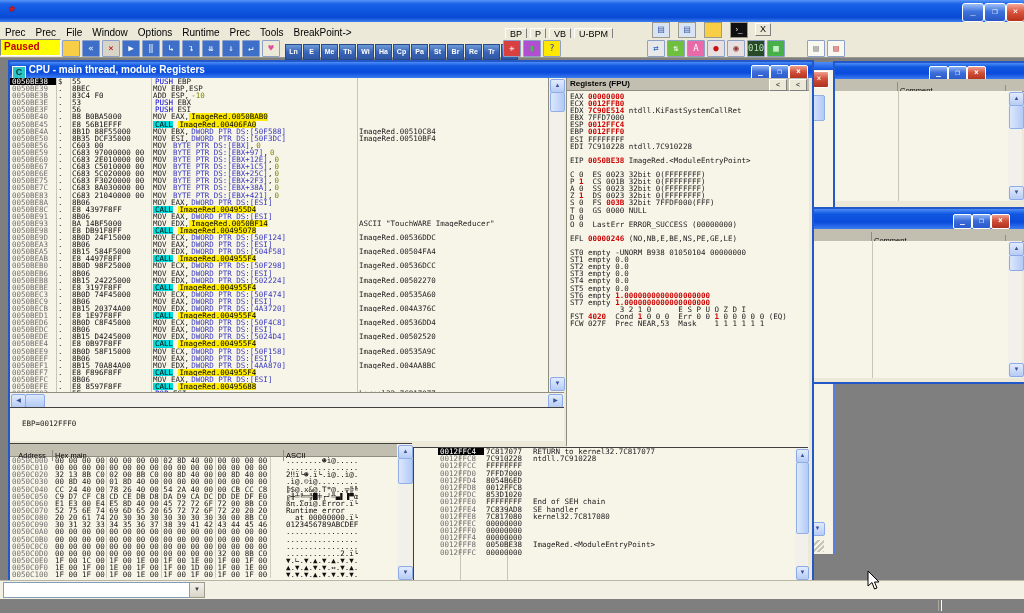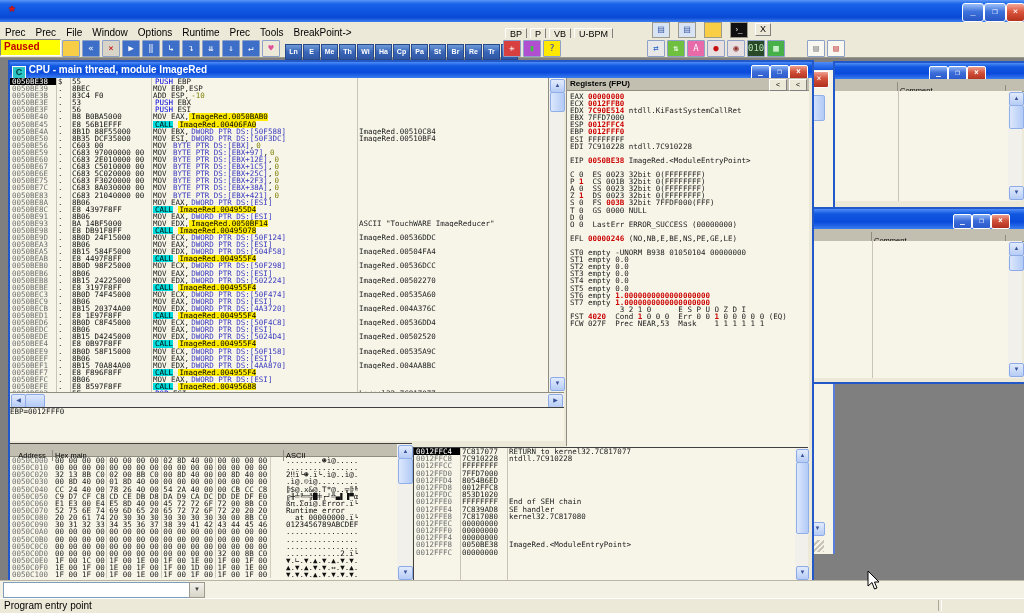--- a/index.html
+++ b/index.html
@@ -52,21 +52,21 @@
   .k-stack{color:#0000E0;}
   .k-num{color:#7E7E00;}
   .gridlines{background-image:linear-gradient(#C8C5B6,#C8C5B6),linear-gradient(#C8C5B6,#C8C5B6),linear-gradient(#C8C5B6,#C8C5B6),linear-gradient(#C8C5B6,#C8C5B6);background-size:1px 100%;background-repeat:no-repeat;}
   .r{color:#CC0000;font-weight:bold;}
   
   .hrow{height:7.15px;white-space:pre;overflow:hidden;}
   .hrow span{display:inline-block;vertical-align:top;box-sizing:border-box;padding-left:2px;height:7.15px;overflow:hidden;}
   .h-addr{width:43px;color:#6E6E6E;}
   .h-hex{width:231px;background-image:repeating-linear-gradient(90deg,transparent 0,transparent 53.4px,#D0CDBE 53.4px,#D0CDBE 54.4px);}
   .h-ascii{color:#101010;}
-  .srow{height:7.2px;white-space:pre;overflow:hidden;}
+  .srow{height:7.2px;white-space:pre;overflow:hidden;margin-left:24px;}
   .srow span{display:inline-block;vertical-align:top;box-sizing:border-box;padding-left:2px;height:7.2px;overflow:hidden;}
   .s-addr{width:46px;color:#6E6E6E;}
   .s-addr.sel{background:#000;color:#fff;}
   .s-val{width:47px;}
   .s-cmt{color:#202020;}
   .hcell{display:inline-block;box-sizing:border-box;padding-left:2px;font-size:7.5px;border-right:1px solid #8F8D80;height:11px;line-height:11px;}
 
   #commandbar{left:0;top:580px;width:1024px;height:18px;background:#F3F1E3;border-top:1px solid #B9B6A6;}
   #combo-field{left:3px;top:582px;width:186px;height:14px;background:#fff;border:1px solid #7F9DB9;}
   #combo-btn{left:189px;top:582px;width:14px;height:14px;background:linear-gradient(180deg,#F2F1EC,#D8D4C8);border:1px solid #9C9A8C;font-size:6px;text-align:center;line-height:13px;color:#404040;}
@@ -138,39 +138,39 @@
     <div class="sb abs" style="left:194px;top:32px;width:14px;height:137px;">
       <div class="sbtn" style="top:1px;">▲</div>
       <div class="sbtn" style="top:14px;height:14px;background:linear-gradient(90deg,#DCE7FC,#B2CAF6);"></div>
       <div class="sbtn" style="bottom:1px;">▼</div>
     </div>
   </div>
 
   <div class="abs xpwin" style="left:8px;top:60px;width:802px;height:520px;">
     <div class="xptitle">
       <span style="display:inline-block;width:12px;height:12px;background:#2CC4C4;border:1px solid #fff;color:#003838;font-size:9px;line-height:11px;text-align:center;font-weight:bold;vertical-align:-2px;">C</span>
-      <span>CPU - main thread, module ImageRed</span>
+      <span>CPU - main thread, module Registers</span>
       <span class="abs" style="right:4px;top:1px;"><span class="tbtn blue">_</span><span class="tbtn blue">❐</span><span class="tbtn red">×</span></span>
     </div>
 
     <div class="pane mono abs gridlines" id="disasm-rows" style="left:0;top:16px;width:538px;height:314px;background-position:46px 0,60px 0,141px 0,347px 0;border-right:1px solid #8F8D80;"><div class="drow"><span class="c-addr sel">0050BE38</span><span class="c-flag">$</span><span class="c-bytes">55</span><span class="c-asm"><span class="k-stack">PUSH</span> EBP</span><span class="c-cmt"></span></div><div class="drow"><span class="c-addr">0050BE39</span><span class="c-flag">.</span><span class="c-bytes">8BEC</span><span class="c-asm">MOV EBP,ESP</span><span class="c-cmt"></span></div><div class="drow"><span class="c-addr">0050BE3B</span><span class="c-flag">.</span><span class="c-bytes">83C4 F0</span><span class="c-asm">ADD ESP,<span class="k-num">-10</span></span><span class="c-cmt"></span></div><div class="drow"><span class="c-addr">0050BE3E</span><span class="c-flag">.</span><span class="c-bytes">53</span><span class="c-asm"><span class="k-stack">PUSH</span> EBX</span><span class="c-cmt"></span></div><div class="drow"><span class="c-addr">0050BE3F</span><span class="c-flag">.</span><span class="c-bytes">56</span><span class="c-asm"><span class="k-stack">PUSH</span> ESI</span><span class="c-cmt"></span></div><div class="drow"><span class="c-addr">0050BE40</span><span class="c-flag">.</span><span class="c-bytes">B8 B0BA5000</span><span class="c-asm">MOV EAX,<span class="k-imm">ImageRed.0050BAB0</span></span><span class="c-cmt"></span></div><div class="drow"><span class="c-addr">0050BE45</span><span class="c-flag">.</span><span class="c-bytes">E8 56B1EFFF</span><span class="c-asm"><span class="k-call">CALL</span> <span class="k-imm">ImageRed.00406FA0</span></span><span class="c-cmt"></span></div><div class="drow"><span class="c-addr">0050BE4A</span><span class="c-flag">.</span><span class="c-bytes">8B1D 88F55000</span><span class="c-asm">MOV EBX,<span class="k-mem">DWORD PTR DS:[50F588]</span></span><span class="c-cmt">ImageRed.00510C84</span></div><div class="drow"><span class="c-addr">0050BE50</span><span class="c-flag">.</span><span class="c-bytes">8B35 DCF35000</span><span class="c-asm">MOV ESI,<span class="k-mem">DWORD PTR DS:[50F3DC]</span></span><span class="c-cmt">ImageRed.00510BF4</span></div><div class="drow"><span class="c-addr">0050BE56</span><span class="c-flag">.</span><span class="c-bytes">C603 00</span><span class="c-asm">MOV <span class="k-mem">BYTE PTR DS:[EBX]</span>,<span class="k-num">0</span></span><span class="c-cmt"></span></div><div class="drow"><span class="c-addr">0050BE59</span><span class="c-flag">.</span><span class="c-bytes">C683 97000000 00</span><span class="c-asm">MOV <span class="k-mem">BYTE PTR DS:[EBX+97]</span>,<span class="k-num">0</span></span><span class="c-cmt"></span></div><div class="drow"><span class="c-addr">0050BE60</span><span class="c-flag">.</span><span class="c-bytes">C683 2E010000 00</span><span class="c-asm">MOV <span class="k-mem">BYTE PTR DS:[EBX+12E]</span>,<span class="k-num">0</span></span><span class="c-cmt"></span></div><div class="drow"><span class="c-addr">0050BE67</span><span class="c-flag">.</span><span class="c-bytes">C683 C5010000 00</span><span class="c-asm">MOV <span class="k-mem">BYTE PTR DS:[EBX+1C5]</span>,<span class="k-num">0</span></span><span class="c-cmt"></span></div><div class="drow"><span class="c-addr">0050BE6E</span><span class="c-flag">.</span><span class="c-bytes">C683 5C020000 00</span><span class="c-asm">MOV <span class="k-mem">BYTE PTR DS:[EBX+25C]</span>,<span class="k-num">0</span></span><span class="c-cmt"></span></div><div class="drow"><span class="c-addr">0050BE75</span><span class="c-flag">.</span><span class="c-bytes">C683 F3020000 00</span><span class="c-asm">MOV <span class="k-mem">BYTE PTR DS:[EBX+2F3]</span>,<span class="k-num">0</span></span><span class="c-cmt"></span></div><div class="drow"><span class="c-addr">0050BE7C</span><span class="c-flag">.</span><span class="c-bytes">C683 8A030000 00</span><span class="c-asm">MOV <span class="k-mem">BYTE PTR DS:[EBX+38A]</span>,<span class="k-num">0</span></span><span class="c-cmt"></span></div><div class="drow"><span class="c-addr">0050BE83</span><span class="c-flag">.</span><span class="c-bytes">C683 21040000 00</span><span class="c-asm">MOV <span class="k-mem">BYTE PTR DS:[EBX+421]</span>,<span class="k-num">0</span></span><span class="c-cmt"></span></div><div class="drow"><span class="c-addr">0050BE8A</span><span class="c-flag">.</span><span class="c-bytes">8B06</span><span class="c-asm">MOV EAX,<span class="k-mem">DWORD PTR DS:[ESI]</span></span><span class="c-cmt"></span></div><div class="drow"><span class="c-addr">0050BE8C</span><span class="c-flag">.</span><span class="c-bytes">E8 4397F8FF</span><span class="c-asm"><span class="k-call">CALL</span> <span class="k-imm">ImageRed.004955D4</span></span><span class="c-cmt"></span></div><div class="drow"><span class="c-addr">0050BE91</span><span class="c-flag">.</span><span class="c-bytes">8B06</span><span class="c-asm">MOV EAX,<span class="k-mem">DWORD PTR DS:[ESI]</span></span><span class="c-cmt"></span></div><div class="drow"><span class="c-addr">0050BE93</span><span class="c-flag">.</span><span class="c-bytes">BA 14BF5000</span><span class="c-asm">MOV EDX,<span class="k-imm">ImageRed.0050BF14</span></span><span class="c-cmt">ASCII "TouchWARE ImageReducer"</span></div><div class="drow"><span class="c-addr">0050BE98</span><span class="c-flag">.</span><span class="c-bytes">E8 DB91F8FF</span><span class="c-asm"><span class="k-call">CALL</span> <span class="k-imm">ImageRed.00495078</span></span><span class="c-cmt"></span></div><div class="drow"><span class="c-addr">0050BE9D</span><span class="c-flag">.</span><span class="c-bytes">8B0D 24F15000</span><span class="c-asm">MOV ECX,<span class="k-mem">DWORD PTR DS:[50F124]</span></span><span class="c-cmt">ImageRed.00536DDC</span></div><div class="drow"><span class="c-addr">0050BEA3</span><span class="c-flag">.</span><span class="c-bytes">8B06</span><span class="c-asm">MOV EAX,<span class="k-mem">DWORD PTR DS:[ESI]</span></span><span class="c-cmt"></span></div><div class="drow"><span class="c-addr">0050BEA5</span><span class="c-flag">.</span><span class="c-bytes">8B15 584F5000</span><span class="c-asm">MOV EDX,<span class="k-mem">DWORD PTR DS:[504F58]</span></span><span class="c-cmt">ImageRed.00504FA4</span></div><div class="drow"><span class="c-addr">0050BEAB</span><span class="c-flag">.</span><span class="c-bytes">E8 4497F8FF</span><span class="c-asm"><span class="k-call">CALL</span> <span class="k-imm">ImageRed.004955F4</span></span><span class="c-cmt"></span></div><div class="drow"><span class="c-addr">0050BEB0</span><span class="c-flag">.</span><span class="c-bytes">8B0D 98F25000</span><span class="c-asm">MOV ECX,<span class="k-mem">DWORD PTR DS:[50F298]</span></span><span class="c-cmt">ImageRed.00536DCC</span></div><div class="drow"><span class="c-addr">0050BEB6</span><span class="c-flag">.</span><span class="c-bytes">8B06</span><span class="c-asm">MOV EAX,<span class="k-mem">DWORD PTR DS:[ESI]</span></span><span class="c-cmt"></span></div><div class="drow"><span class="c-addr">0050BEB8</span><span class="c-flag">.</span><span class="c-bytes">8B15 24225000</span><span class="c-asm">MOV EDX,<span class="k-mem">DWORD PTR DS:[502224]</span></span><span class="c-cmt">ImageRed.00502270</span></div><div class="drow"><span class="c-addr">0050BEBE</span><span class="c-flag">.</span><span class="c-bytes">E8 3197F8FF</span><span class="c-asm"><span class="k-call">CALL</span> <span class="k-imm">ImageRed.004955F4</span></span><span class="c-cmt"></span></div><div class="drow"><span class="c-addr">0050BEC3</span><span class="c-flag">.</span><span class="c-bytes">8B0D 74F45000</span><span class="c-asm">MOV ECX,<span class="k-mem">DWORD PTR DS:[50F474]</span></span><span class="c-cmt">ImageRed.00535A60</span></div><div class="drow"><span class="c-addr">0050BEC9</span><span class="c-flag">.</span><span class="c-bytes">8B06</span><span class="c-asm">MOV EAX,<span class="k-mem">DWORD PTR DS:[ESI]</span></span><span class="c-cmt"></span></div><div class="drow"><span class="c-addr">0050BECB</span><span class="c-flag">.</span><span class="c-bytes">8B15 20374A00</span><span class="c-asm">MOV EDX,<span class="k-mem">DWORD PTR DS:[4A3720]</span></span><span class="c-cmt">ImageRed.004A376C</span></div><div class="drow"><span class="c-addr">0050BED1</span><span class="c-flag">.</span><span class="c-bytes">E8 1E97F8FF</span><span class="c-asm"><span class="k-call">CALL</span> <span class="k-imm">ImageRed.004955F4</span></span><span class="c-cmt"></span></div><div class="drow"><span class="c-addr">0050BED6</span><span class="c-flag">.</span><span class="c-bytes">8B0D C8F45000</span><span class="c-asm">MOV ECX,<span class="k-mem">DWORD PTR DS:[50F4C8]</span></span><span class="c-cmt">ImageRed.00536DD4</span></div><div class="drow"><span class="c-addr">0050BEDC</span><span class="c-flag">.</span><span class="c-bytes">8B06</span><span class="c-asm">MOV EAX,<span class="k-mem">DWORD PTR DS:[ESI]</span></span><span class="c-cmt"></span></div><div class="drow"><span class="c-addr">0050BEDE</span><span class="c-flag">.</span><span class="c-bytes">8B15 D4245000</span><span class="c-asm">MOV EDX,<span class="k-mem">DWORD PTR DS:[5024D4]</span></span><span class="c-cmt">ImageRed.00502520</span></div><div class="drow"><span class="c-addr">0050BEE4</span><span class="c-flag">.</span><span class="c-bytes">E8 0B97F8FF</span><span class="c-asm"><span class="k-call">CALL</span> <span class="k-imm">ImageRed.004955F4</span></span><span class="c-cmt"></span></div><div class="drow"><span class="c-addr">0050BEE9</span><span class="c-flag">.</span><span class="c-bytes">8B0D 58F15000</span><span class="c-asm">MOV ECX,<span class="k-mem">DWORD PTR DS:[50F158]</span></span><span class="c-cmt">ImageRed.00535A9C</span></div><div class="drow"><span class="c-addr">0050BEEF</span><span class="c-flag">.</span><span class="c-bytes">8B06</span><span class="c-asm">MOV EAX,<span class="k-mem">DWORD PTR DS:[ESI]</span></span><span class="c-cmt"></span></div><div class="drow"><span class="c-addr">0050BEF1</span><span class="c-flag">.</span><span class="c-bytes">8B15 70A84A00</span><span class="c-asm">MOV EDX,<span class="k-mem">DWORD PTR DS:[4AA870]</span></span><span class="c-cmt">ImageRed.004AA8BC</span></div><div class="drow"><span class="c-addr">0050BEF7</span><span class="c-flag">.</span><span class="c-bytes">E8 F896F8FF</span><span class="c-asm"><span class="k-call">CALL</span> <span class="k-imm">ImageRed.004955F4</span></span><span class="c-cmt"></span></div><div class="drow"><span class="c-addr">0050BEFC</span><span class="c-flag">.</span><span class="c-bytes">8B06</span><span class="c-asm">MOV EAX,<span class="k-mem">DWORD PTR DS:[ESI]</span></span><span class="c-cmt"></span></div><div class="drow"><span class="c-addr">0050BEFE</span><span class="c-flag">.</span><span class="c-bytes">E8 8597F8FF</span><span class="c-asm"><span class="k-call">CALL</span> <span class="k-imm">ImageRed.00495688</span></span><span class="c-cmt"></span></div><div class="drow"><span class="c-addr">0050BF03</span><span class="c-flag">.</span><span class="c-bytes">5E</span><span class="c-asm"><span class="k-stack">POP</span> ESI</span><span class="c-cmt">kernel32.7C817077</span></div></div>
 
     <div class="sb abs" style="left:539px;top:16px;width:15px;height:314px;">
       <div class="sbtn" style="top:1px;">▲</div>
       <div class="sthumb" style="top:14px;height:18px;"></div>
       <div class="sbtn" style="bottom:1px;">▼</div>
     </div>
 
     <div class="sb abs" style="left:0;top:330px;width:554px;height:14px;border-top:1px solid #8F8D80;">
       <div class="hbtn" style="left:1px;">◀</div>
       <div class="hbtn" style="left:15px;width:18px;background:linear-gradient(180deg,#DCE7FC,#B2CAF6);"></div>
       <div class="hbtn" style="right:1px;">▶</div>
     </div>
 
-    <div class="pane mono abs" style="left:0;top:345px;width:554px;height:34px;border-top:1px solid #404040;padding:0;box-sizing:border-box;">EBP=0012FFF0</div>
+    <div class="pane mono abs" style="left:0;top:345px;width:554px;height:34px;border-top:1px solid #404040;padding:12px;box-sizing:border-box;">EBP=0012FFF0</div>
 
     <div class="abs" style="left:556px;top:16px;width:242px;height:368px;border-left:1px solid #8F8D80;">
       <div class="hdrbar" style="height:12px;font-size:8px;font-weight:bold;line-height:12px;padding-left:3px;position:relative;">
         <span>Registers (FPU)</span>
         <span class="abs" style="right:2px;top:1px;" id="reg-collapse"><span style="display:inline-block;width:16px;height:10px;margin-left:2px;background:#ECE9D8;border:1px solid;border-color:#fff #808080 #808080 #fff;font-size:7px;line-height:9px;text-align:center;font-weight:normal;">&lt;</span><span style="display:inline-block;width:16px;height:10px;margin-left:2px;background:#ECE9D8;border:1px solid;border-color:#fff #808080 #808080 #fff;font-size:7px;line-height:9px;text-align:center;font-weight:normal;">&lt;</span></span>
       </div>
       <div class="pane mono" id="reg-lines" style="height:356px;padding:2px 0 0 3px;"><div style="height:7.1px;">EAX <span class="r">00000000</span></div><div style="height:7.1px;">ECX <span class="r">0012FFB0</span></div><div style="height:7.1px;">EDX <span class="r">7C90E514</span> ntdll.KiFastSystemCallRet</div><div style="height:7.1px;">EBX 7FFD7000</div><div style="height:7.1px;">ESP <span class="r">0012FFC4</span></div><div style="height:7.1px;">EBP <span class="r">0012FFF0</span></div><div style="height:7.1px;">ESI FFFFFFFF</div><div style="height:7.1px;">EDI 7C910228 ntdll.7C910228</div><div style="height:7.1px;"></div><div style="height:7.1px;">EIP <span class="r">0050BE38</span> ImageRed.&lt;ModuleEntryPoint&gt;</div><div style="height:7.1px;"></div><div style="height:7.1px;">C 0  ES 0023 32bit 0(FFFFFFFF)</div><div style="height:7.1px;">P <span class="r">1</span>  CS 001B 32bit 0(FFFFFFFF)</div><div style="height:7.1px;">A 0  SS 0023 32bit 0(FFFFFFFF)</div><div style="height:7.1px;">Z <span class="r">1</span>  DS 0023 32bit 0(FFFFFFFF)</div><div style="height:7.1px;">S 0  FS <span class="r">003B</span> 32bit 7FFDF000(FFF)</div><div style="height:7.1px;">T 0  GS 0000 NULL</div><div style="height:7.1px;">D 0</div><div style="height:7.1px;">O 0  LastErr ERROR_SUCCESS (00000000)</div><div style="height:7.1px;"></div><div style="height:7.1px;">EFL <span class="r">00000246</span> (NO,NB,E,BE,NS,PE,GE,LE)</div><div style="height:7.1px;"></div><div style="height:7.1px;">ST0 empty -UNORM B938 01050104 00000000</div><div style="height:7.1px;">ST1 empty 0.0</div><div style="height:7.1px;">ST2 empty 0.0</div><div style="height:7.1px;">ST3 empty 0.0</div><div style="height:7.1px;">ST4 empty 0.0</div><div style="height:7.1px;">ST5 empty 0.0</div><div style="height:7.1px;">ST6 empty <span class="r">1.0000000000000000000</span></div><div style="height:7.1px;">ST7 empty <span class="r">1.0000000000000000000</span></div><div style="height:7.1px;">           3 2 1 0      E S P U O Z D I</div><div style="height:7.1px;">FST <span class="r">4020</span>  Cond <span class="r">1</span> 0 0 0  Err 0 0 <span class="r">1</span> 0 0 0 0 0 (EQ)</div><div style="height:7.1px;">FCW 027F  Prec NEAR,53  Mask    1 1 1 1 1 1</div></div>
     </div>
 
     <div class="abs" style="left:0;top:381px;width:387px;height:137px;border-top:1px solid #404040;">
@@ -188,20 +188,19 @@
       <div class="sbtn" style="top:1px;width:11px;">▲</div>
       <div class="sthumb" style="top:14px;height:70px;width:11px;"></div>
       <div class="sbtn" style="bottom:1px;width:11px;">▼</div>
     </div>
   </div>
 
   <div id="commandbar" class="abs"></div>
   <div id="combo-field" class="abs"><span class="mono"></span></div>
   <div id="combo-btn" class="abs">▼</div>
 
-  <div id="statusbar" class="abs">Program entry point</div>
   <div class="status-sep" style="left:938px;"></div>
 
   <svg class="abs" style="left:866px;top:570px;" width="14" height="21">
     <path d="M2,1 L2,16 L6,12.5 L8.5,19 L11,18 L8.5,12 L13,12 Z" fill="#FFFFFF" stroke="#000000" stroke-width="1"></path>
   </svg>
 
 </div>
 
 </body></html>

